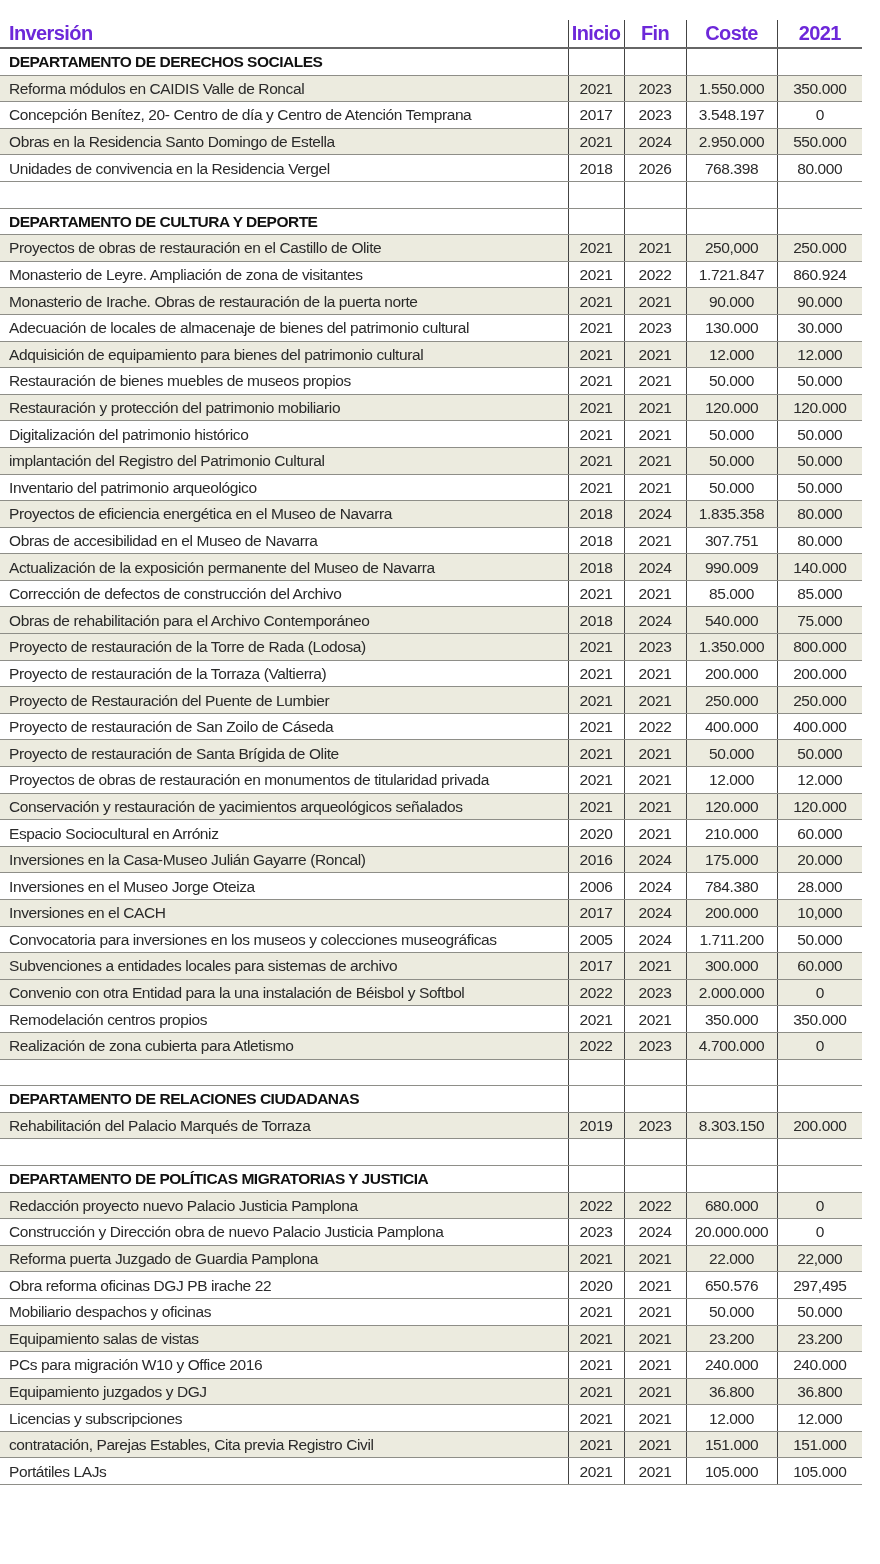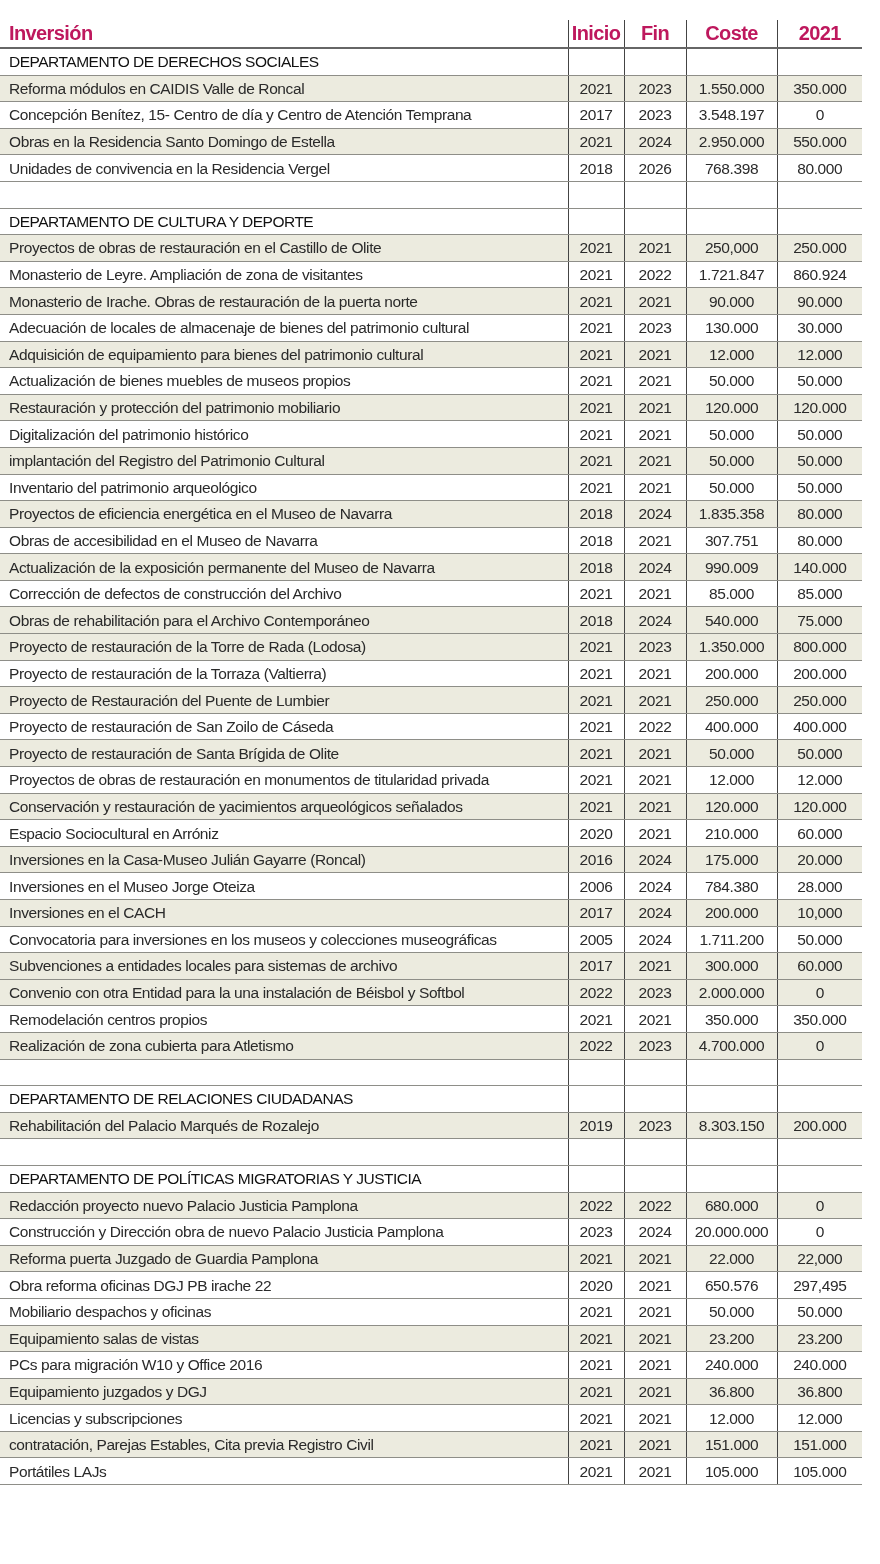--- a/index.html
+++ b/index.html
@@ -5,25 +5,25 @@
   html, body { margin: 0; padding: 0; background: #ffffff; }
   body { width: 880px; height: 1564px; overflow: hidden; font-family: "Liberation Sans", sans-serif; color: #2a2a2a; }
   .wrap { position: absolute; left: 0; top: 20px; width: 862px; }
   table { border-collapse: collapse; width: 862px; table-layout: fixed; }
   col.c-name { width: 568px; }
   col.c-ini { width: 56px; }
   col.c-fin { width: 62px; }
   col.c-cost { width: 91px; }
   col.c-y { width: 85px; }
   th, td { height: 25.6px; padding: 0; font-size: 15.5px; line-height: 25px; white-space: nowrap; overflow: hidden; border-bottom: 1.6px solid #8e8e88; letter-spacing: -0.4px; }
-  th { font-weight: bold; font-size: 20px; color: #be185d; height: 27px; border-bottom: 2px solid #666; letter-spacing: -0.6px; }
+  th { font-weight: bold; font-size: 20px; color: #6d28d9; height: 27px; border-bottom: 2px solid #666; letter-spacing: -0.6px; }
   th.name, td.name { text-align: left; padding-left: 9px; }
   th.num, td.num { text-align: center; border-left: 1.4px solid #444; }
   tr.alt td { background: #ecebdf; }
-  tr.heading td.name { font-weight: normal; font-size: 15.5px; color: #111; letter-spacing: -0.5px; }
+  tr.heading td.name { font-weight: bold; font-size: 15.5px; color: #111; letter-spacing: -0.5px; }
   tr.heading td { background: #fff; }
   tr.spacer td { background: #fff; }
   tr.spacer td.name { border-bottom: 1.6px solid #8e8e88; }
 </style>
 </head>
 <body>
 
 <div class="wrap">
   <table>
     <colgroup>
@@ -51,21 +51,21 @@
           <td class="num"></td>
         </tr>
         <tr class="alt">
           <td class="name">Reforma módulos en CAIDIS Valle de Roncal</td>
           <td class="num">2021</td>
           <td class="num">2023</td>
           <td class="num">1.550.000</td>
           <td class="num">350.000</td>
         </tr>
         <tr class="">
-          <td class="name">Concepción Benítez, 15- Centro de día y Centro de Atención Temprana</td>
+          <td class="name">Concepción Benítez, 20- Centro de día y Centro de Atención Temprana</td>
           <td class="num">2017</td>
           <td class="num">2023</td>
           <td class="num">3.548.197</td>
           <td class="num">0</td>
         </tr>
         <tr class="alt">
           <td class="name">Obras en la Residencia Santo Domingo de Estella</td>
           <td class="num">2021</td>
           <td class="num">2024</td>
           <td class="num">2.950.000</td>
@@ -121,21 +121,21 @@
           <td class="num">30.000</td>
         </tr>
         <tr class="alt">
           <td class="name">Adquisición de equipamiento para bienes del patrimonio cultural</td>
           <td class="num">2021</td>
           <td class="num">2021</td>
           <td class="num">12.000</td>
           <td class="num">12.000</td>
         </tr>
         <tr class="">
-          <td class="name">Actualización de bienes muebles de museos propios</td>
+          <td class="name">Restauración de bienes muebles de museos propios</td>
           <td class="num">2021</td>
           <td class="num">2021</td>
           <td class="num">50.000</td>
           <td class="num">50.000</td>
         </tr>
         <tr class="alt">
           <td class="name">Restauración y protección del patrimonio mobiliario</td>
           <td class="num">2021</td>
           <td class="num">2021</td>
           <td class="num">120.000</td>
@@ -317,21 +317,21 @@
           <td class="num"></td>
         </tr>
         <tr class="heading">
           <td class="name">DEPARTAMENTO DE RELACIONES CIUDADANAS</td>
           <td class="num"></td>
           <td class="num"></td>
           <td class="num"></td>
           <td class="num"></td>
         </tr>
         <tr class="alt">
-          <td class="name">Rehabilitación del Palacio Marqués de Rozalejo</td>
+          <td class="name">Rehabilitación del Palacio Marqués de Torraza</td>
           <td class="num">2019</td>
           <td class="num">2023</td>
           <td class="num">8.303.150</td>
           <td class="num">200.000</td>
         </tr>
         <tr class="spacer">
           <td class="name"></td>
           <td class="num"></td>
           <td class="num"></td>
           <td class="num"></td>

